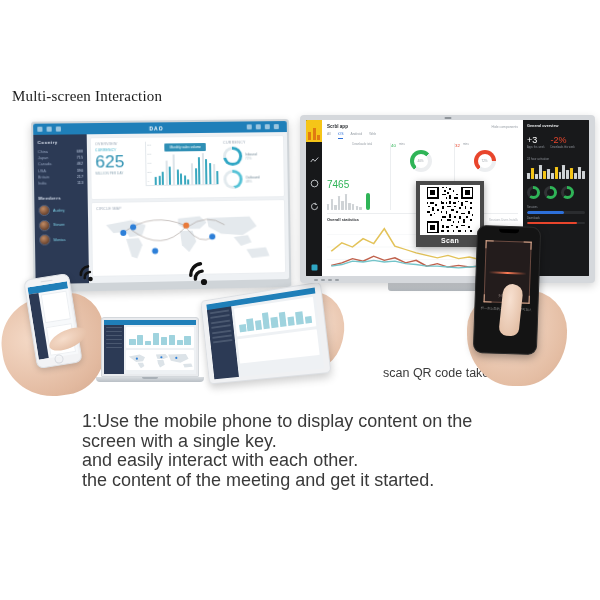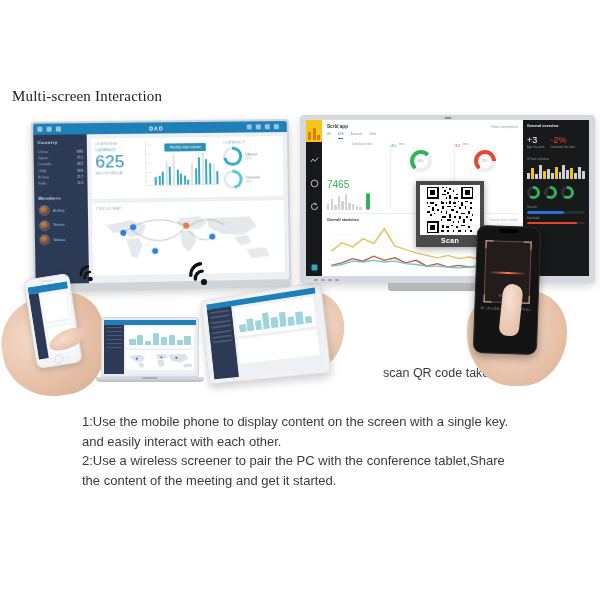--- a/index.html
+++ b/index.html
@@ -409,21 +409,21 @@
   .sc-hint{position:absolute;left:0;right:0;bottom:4px;text-align:center;color:#9a8d88;font-size:3.4px;}
   .sc-cap{position:absolute;left:4px;right:4px;top:80px;text-align:center;color:#8a8a8a;font-size:3.2px;line-height:5px;}
 
   .caption-qr{
     position:absolute;left:383px;top:366px;font-size:12.5px;color:#3a3a3a;white-space:nowrap;
   }
 
   
   .body-text{
     position:absolute;left:82px;top:412px;width:440px;
-    font-size:13px;line-height:19.6px;color:#3a3a3a;
+    font-size:18px;line-height:19.6px;color:#3a3a3a;
   }
   .body-text p{margin:0;}
 </style>
 </head>
 <body>
 
 <div class="page-title">Multi-screen Interaction</div>
 
 <div class="left-device">
   <div class="left-screen">
@@ -957,15 +957,14 @@
   </div>
   <div class="sc-hand"></div>
   <div class="sc-fing"></div>
 </div>
 
 <div class="caption-qr">scan QR code take away</div>
 
 <div class="body-text">
   <p>1:Use the mobile phone to display content on the screen with a single key.</p>
   <p>and easily interact with each other.</p>
-  <p>2:Use a wireless screener to pair the PC with the conference tablet,Share</p>
   <p>the content of the meeting and get it started.</p>
 </div>
 
 </body></html>

